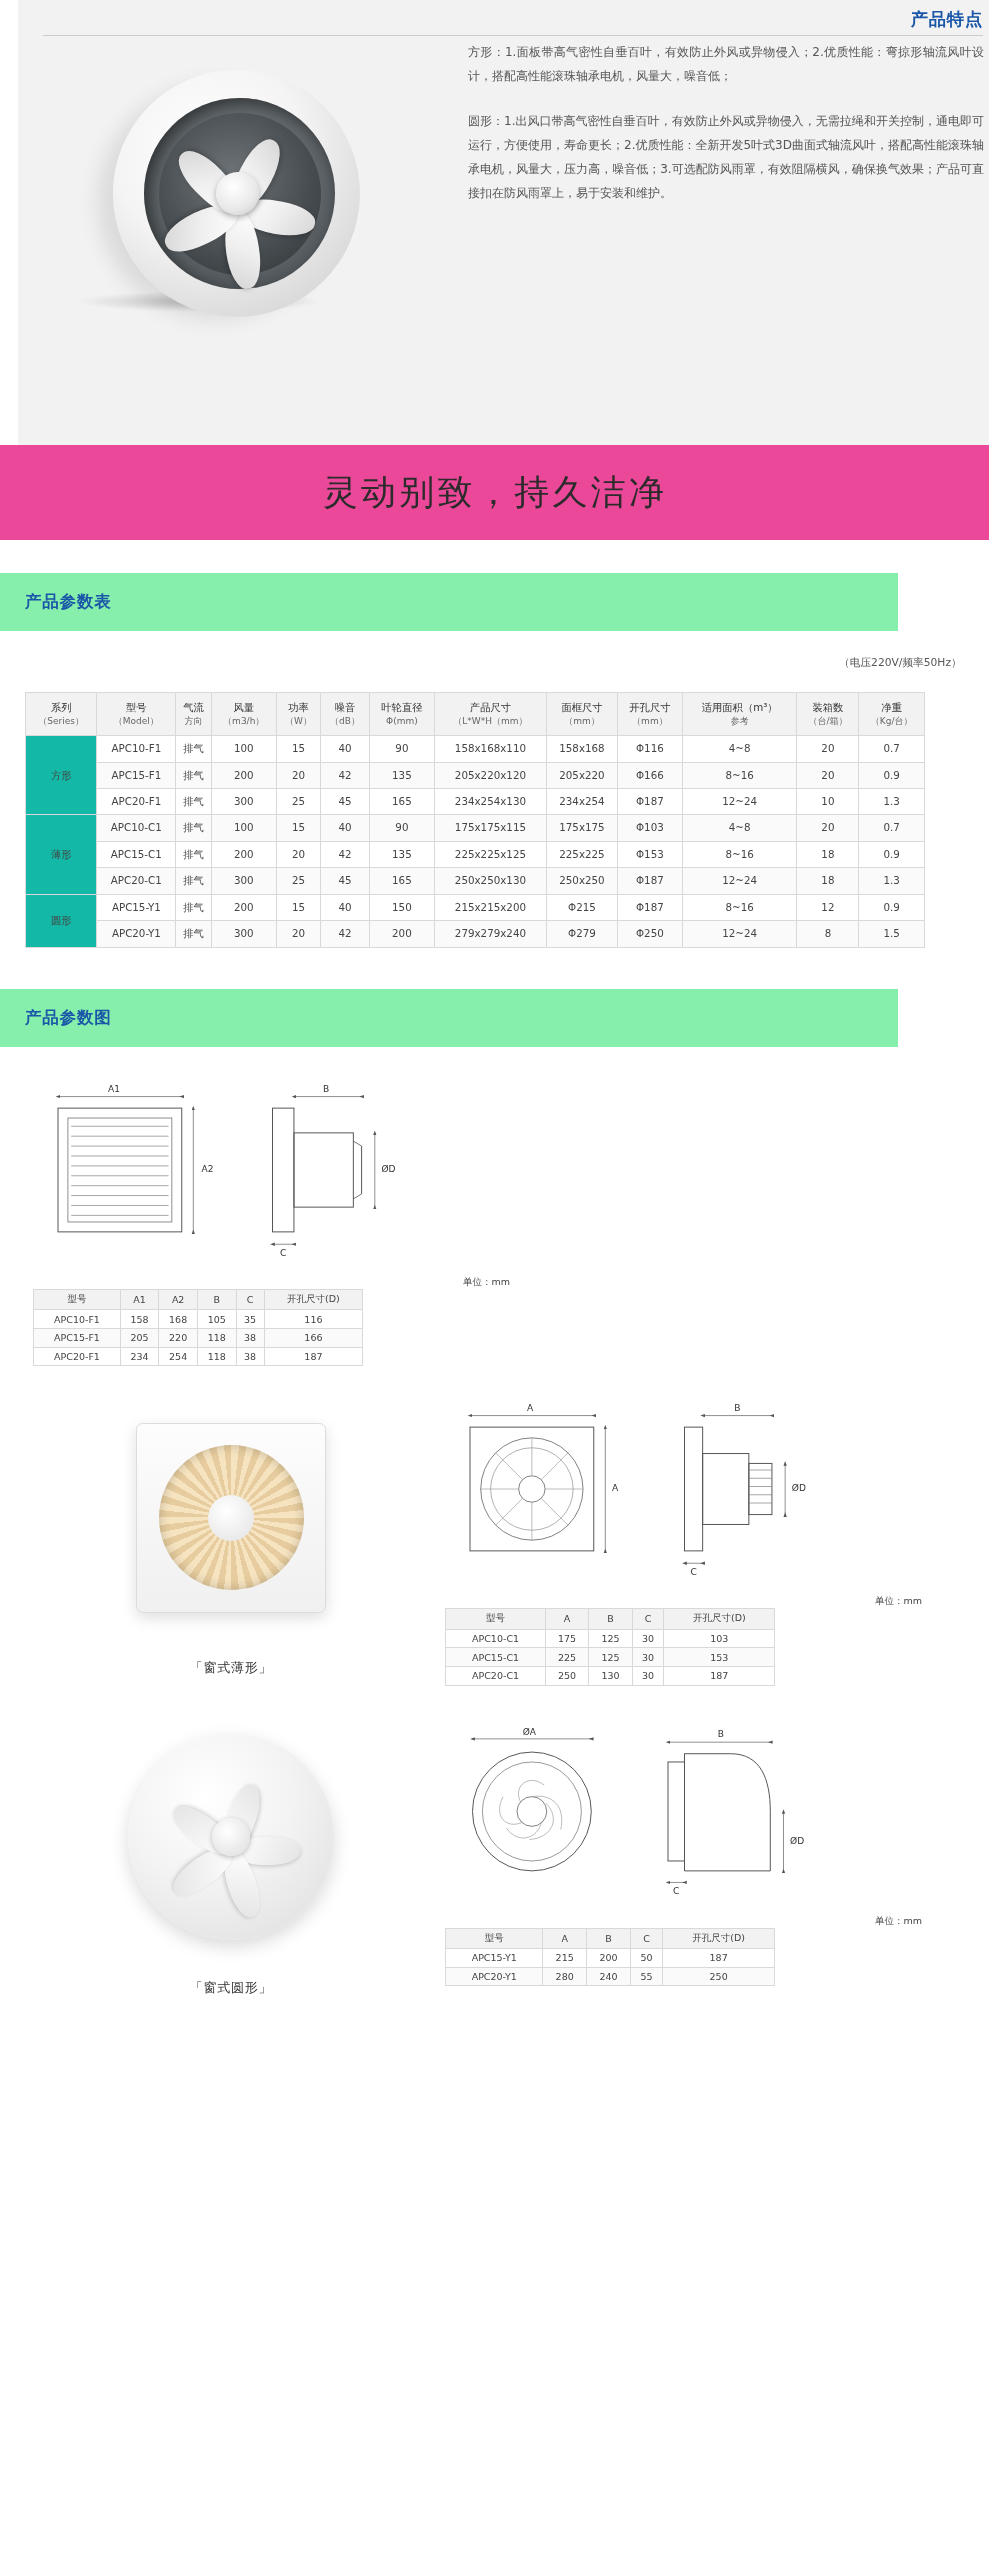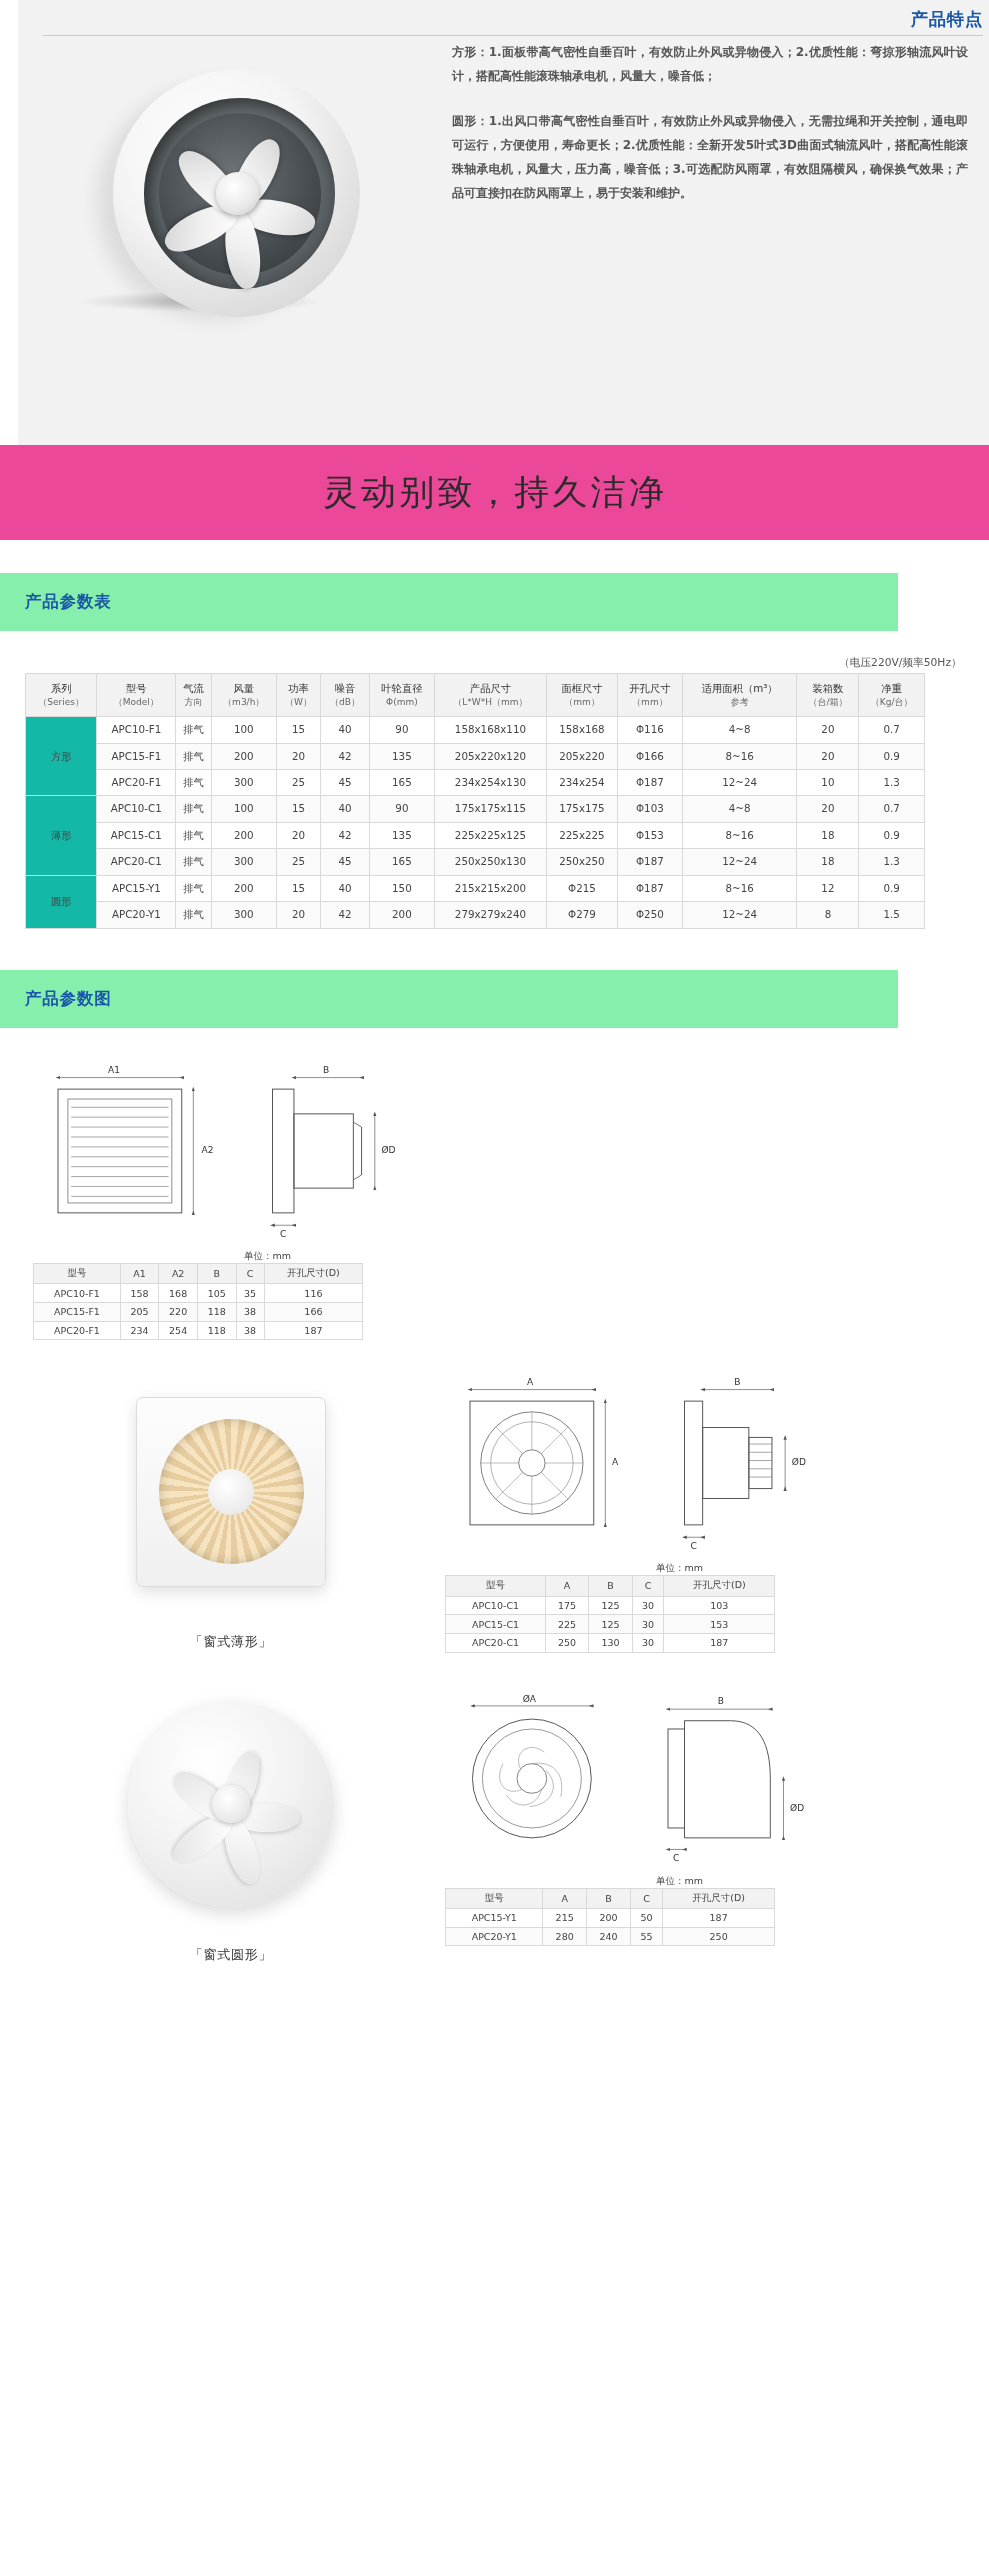--- a/index.html
+++ b/index.html
@@ -86,23 +86,22 @@
   }
   .fan-shadow {
     position:absolute;
     left:33px; top:266px;
     width:247px; height:21.4px;
     border-radius:50%;
     background:radial-gradient(ellipse at center, rgba(0,0,0,0.22) 0%, rgba(0,0,0,0) 70%);
   }
   .feature-text {
     position:absolute;
-    left:434px; top:40px;
+    left:450px; top:40px;
     width:516px;
-    font-weight:bold;
   }
   .feature-text p {
     margin:0 0 21.4px 0;
     font-size:12px;
     line-height:2.0;
     color:#555;
     text-align:justify;
   }
   .slogan-band {
     width:990px; height:95px;
@@ -130,21 +129,21 @@
     letter-spacing:0.8px;
   }
 
   
   .table-wrap { padding:25px 25px 8.2px 25px; }
   .volt-note {
     text-align:right;
     font-size:10.7px;
     color:#555;
     padding-right:3.3px;
-    margin-bottom:3px;
+    margin-bottom:22px;
   }
   table.spec {
     width:900px;
     border-collapse:collapse;
     font-size:10.3px;
     color:#444;
   }
   table.spec th, table.spec td {
     border:0.8px solid #d9d9d9;
     text-align:center;
@@ -181,25 +180,25 @@
   }
   .photo-caption {
     margin-top:18px;
     font-size:13px;
     color:#333;
     letter-spacing:0.8px;
   }
   .dims-col { width:495px; position:relative; }
   .dims-svg { display:block; }
   .unit-label {
-    text-align:center;
+    text-align:right;
     font-size:9.5px;
     color:#444;
     padding-right:10px;
-    margin-top:4px;
+    margin-top:11px;
   }
   table.dim {
     width:330px;
     border-collapse:collapse;
     font-size:9.5px;
     color:#444;
     margin-left:8.2px;
   }
   table.dim th, table.dim td {
     border:0.8px solid #d9d9d9;

